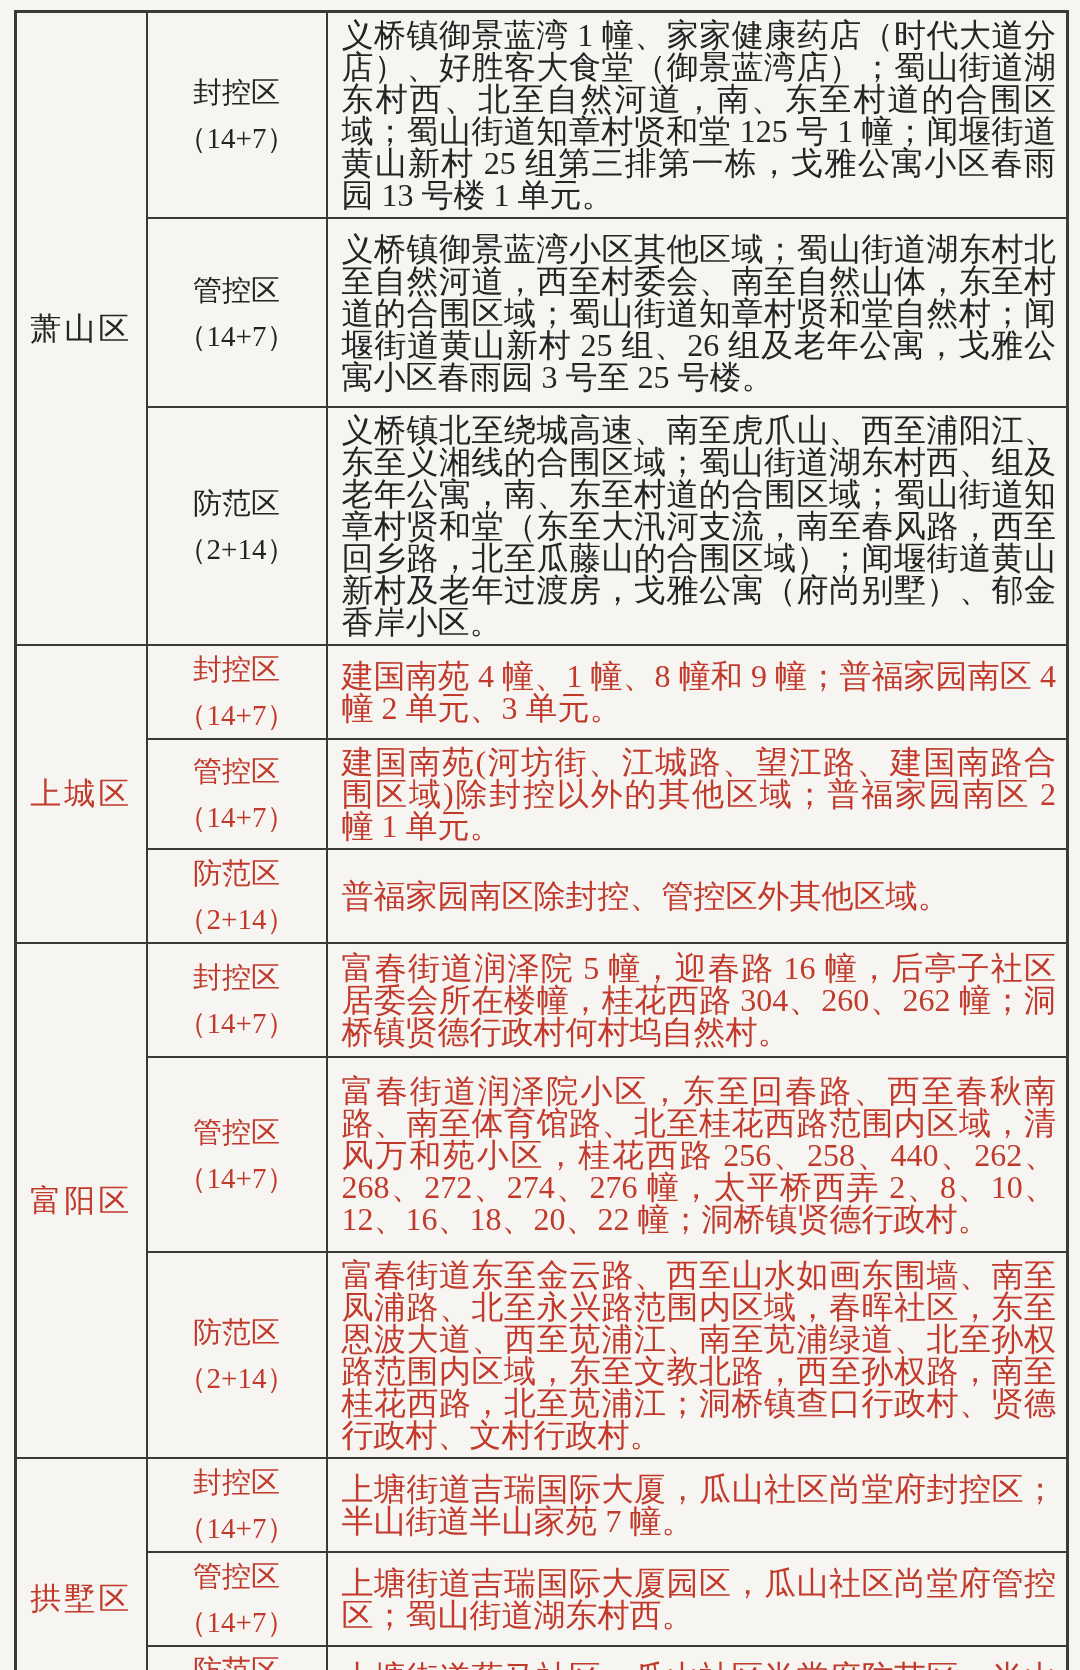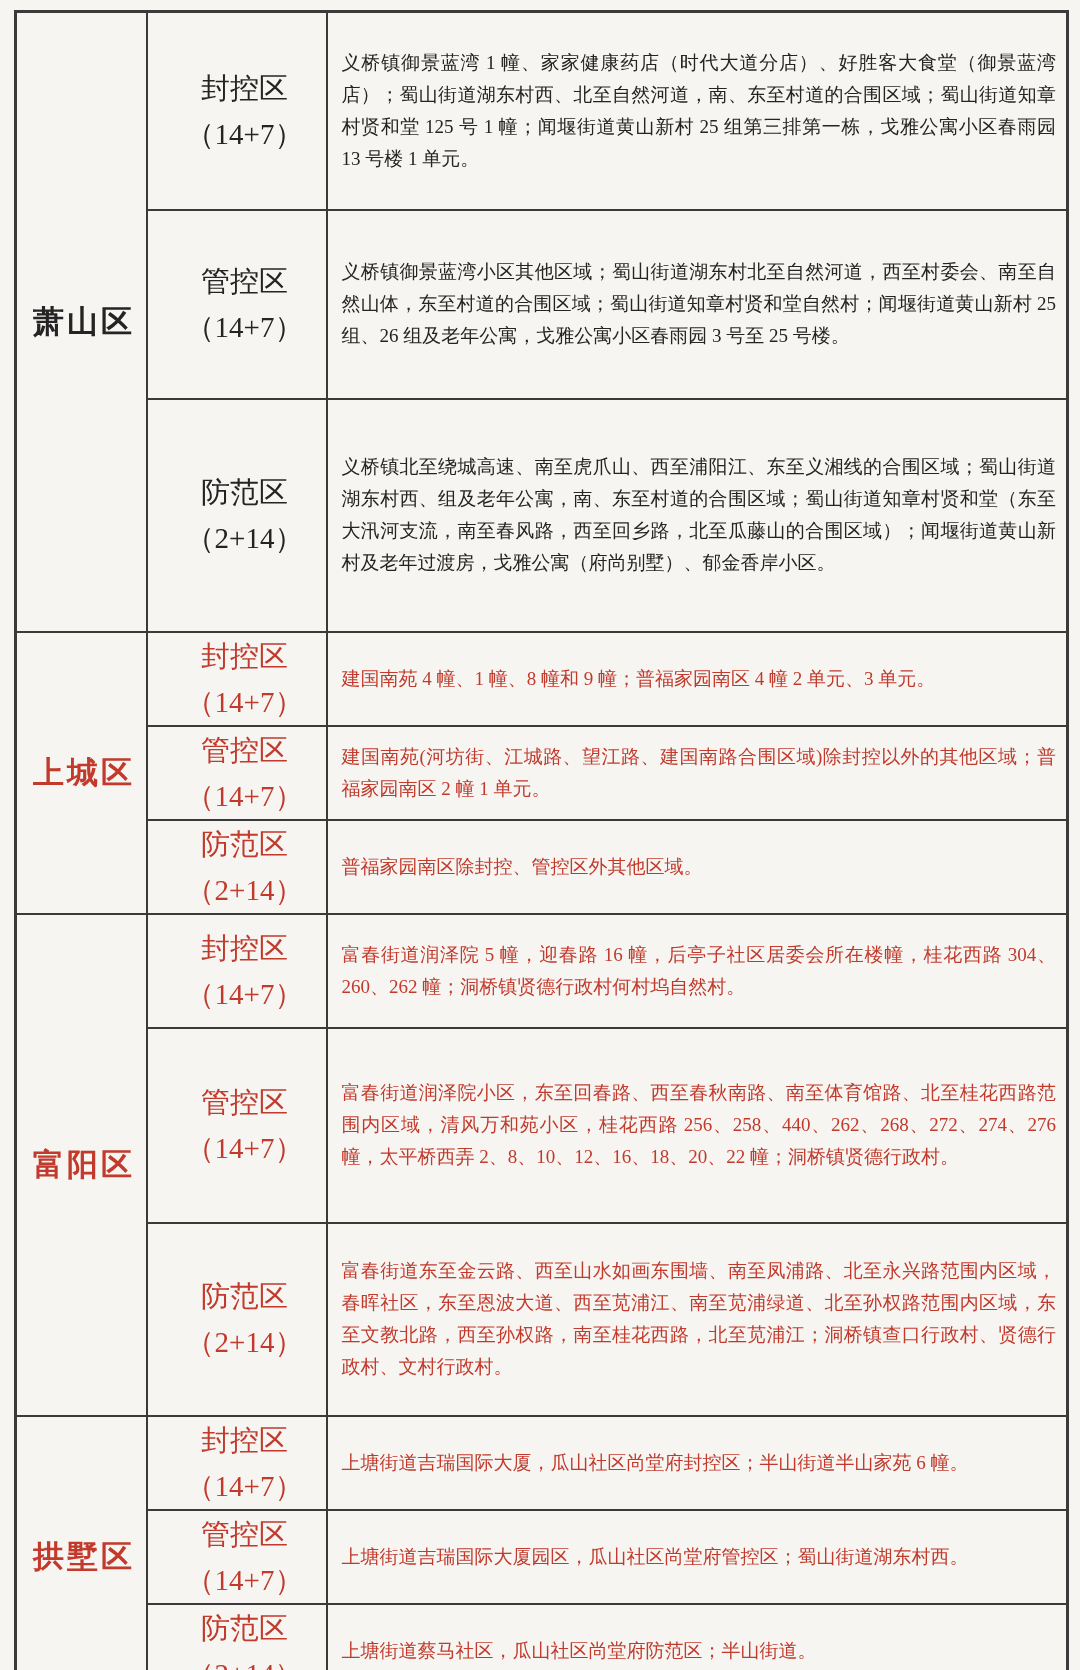--- a/index.html
+++ b/index.html
@@ -22,36 +22,36 @@
     table-layout: fixed;
     border: 3px solid var(--border, #3a3a3a);
   }
   col.c-district { width: 131px; }
   col.c-zone     { width: 180px; }
   col.c-desc     { width: 741px; }
   td {
     border: 2px solid var(--border, #3a3a3a);
     vertical-align: middle;
     background: var(--page-bg, #f6f5f2);
-    padding-left: 16px;
   }
   tbody[data-ink="black"] { color: var(--ink-black, #242424); }
   tbody[data-ink="red"]   { color: var(--ink-red, #c13a2c); }
   td.district {
+    text-align: center;
     font-size: 31px;
     letter-spacing: 3px;
-    font-weight: 700;
+    font-weight: 400;
   }
   td.zone {
     text-align: center;
     font-size: 29px;
     line-height: 46px;
   }
   td.desc {
-    font-size: 19px;
+    font-size: 32px;
     line-height: 32px;
     padding: 6px 10px 6px 14px;
     text-align: justify;
     text-align-last: left;
   }
   tr.r1  { height: 198px; }
   tr.r2  { height: 189px; }
   tr.r3  { height: 233px; }
   tr.r4  { height: 87px;  }
   tr.r5  { height: 86px;  }
@@ -149,21 +149,21 @@
       </tr>
     </tbody>
 
     <tbody data-ink="red">
       <tr class="r10">
         <td class="district" rowspan="3">拱墅区</td>
         <td class="zone">
           <span>封控区</span><br>
           <span>（14+7）</span>
         </td>
-        <td class="desc">上塘街道吉瑞国际大厦，瓜山社区尚堂府封控区；半山街道半山家苑 6 幢。</td>
+        <td class="desc">上塘街道吉瑞国际大厦，瓜山社区尚堂府封控区；半山街道半山家苑 7 幢。</td>
       </tr>
       <tr class="r11">
         <td class="zone">
           <span>管控区</span><br>
           <span>（14+7）</span>
         </td>
         <td class="desc">上塘街道吉瑞国际大厦园区，瓜山社区尚堂府管控区；蜀山街道湖东村西。</td>
       </tr>
       <tr class="r12">
         <td class="zone">

